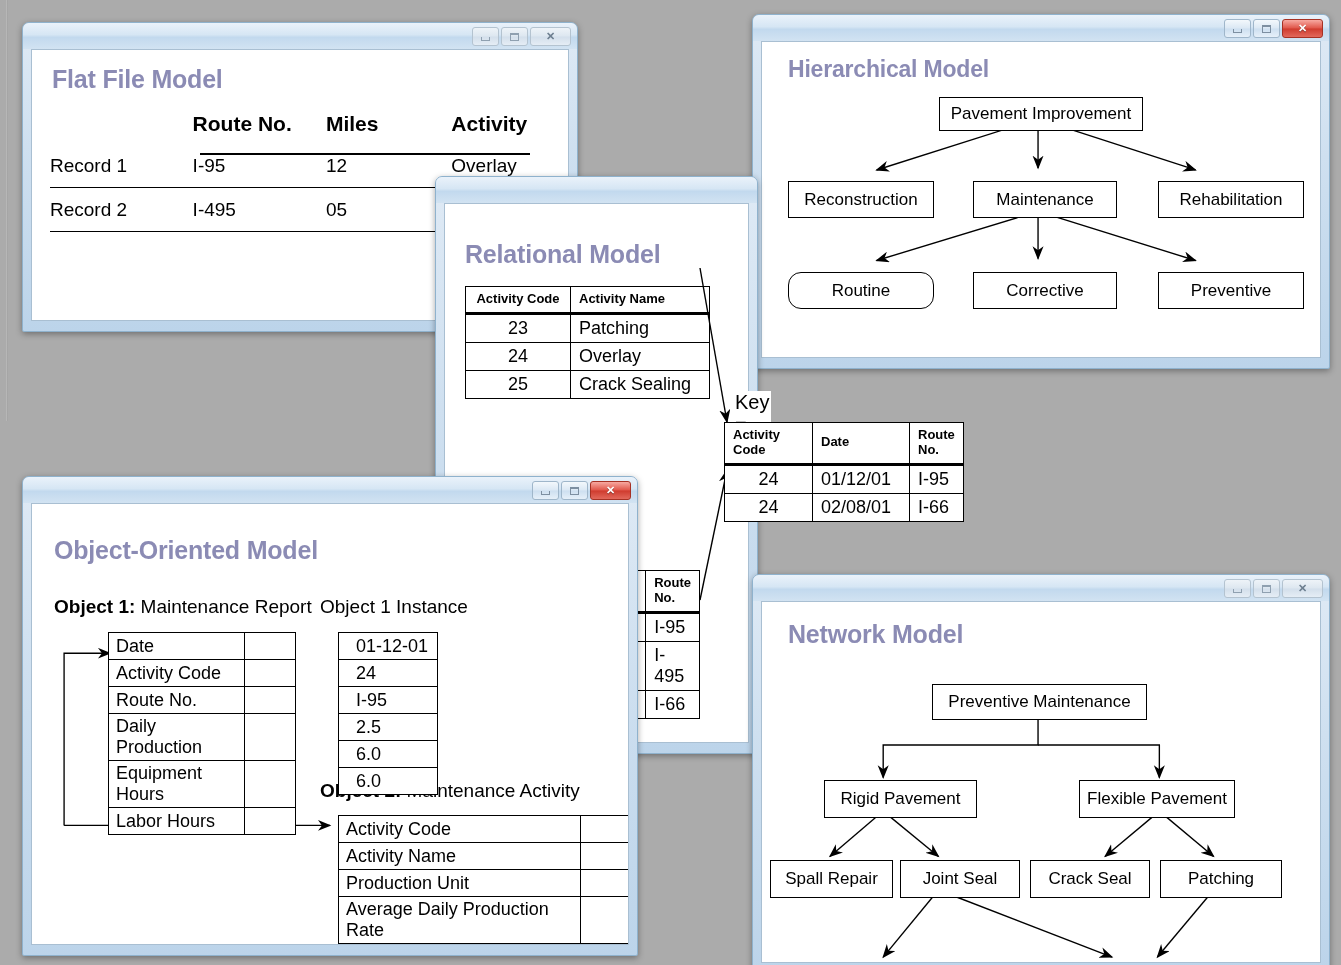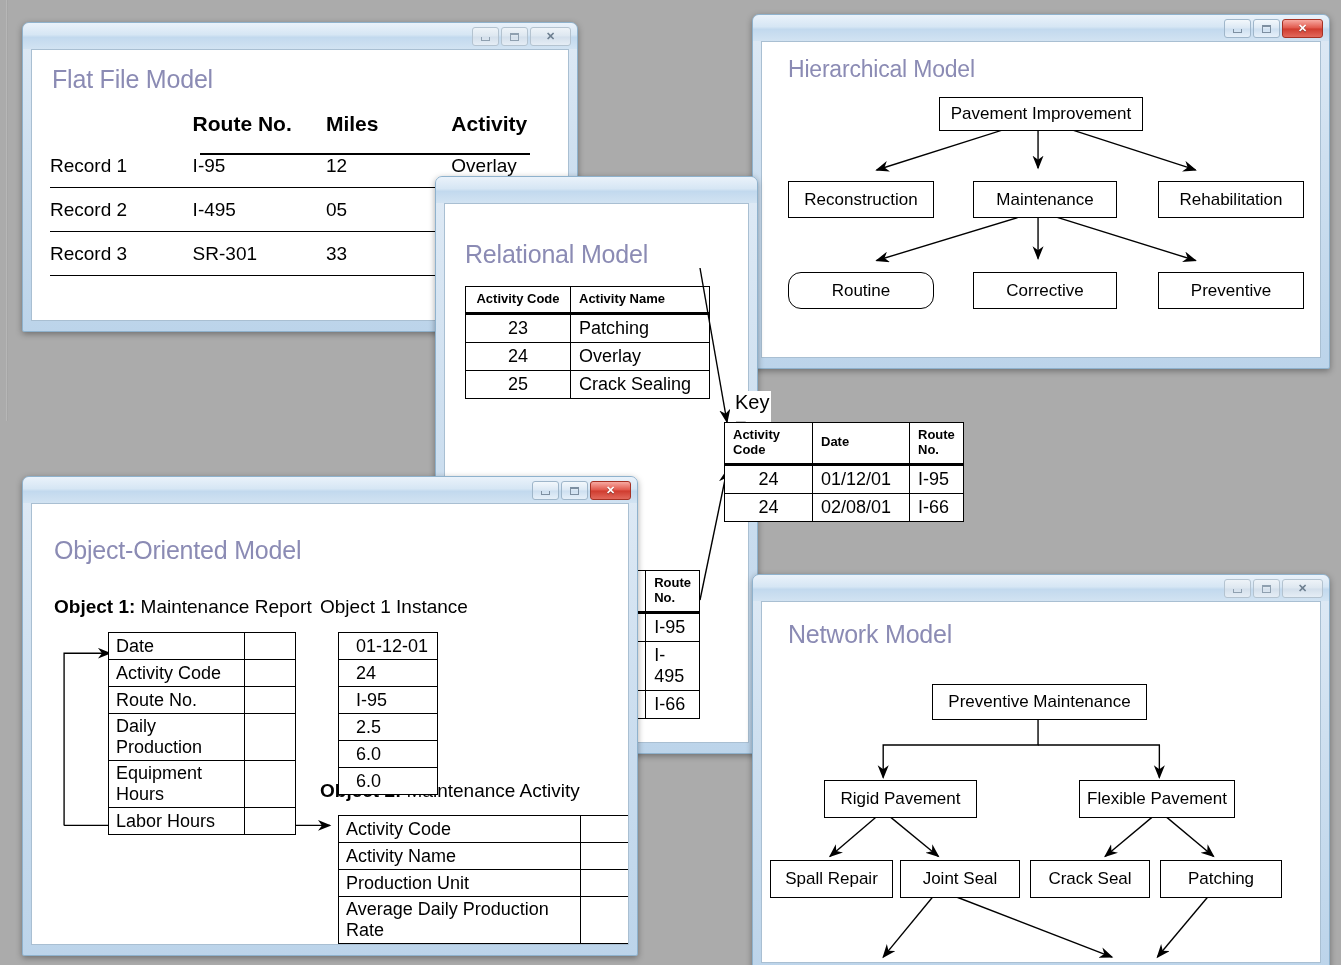--- a/index.html
+++ b/index.html
@@ -58,21 +58,21 @@
   }
   .win.inactive .wb.close .x{color:#6d7f90;text-shadow:none;}
   .win.inactive .wb .glyph-min,.win.inactive .wb .glyph-max{border-color:#8fa0b0;}
 
   .client{
     position:absolute;left:8px;right:8px;top:26px;bottom:10px;
     background:#ffffff;border:1px solid #a9bfd2;box-sizing:border-box;
     overflow:hidden;
   }
   .model-title{
-    color:#8b8bb4;font-weight:normal;letter-spacing:-.2px;
+    color:#8b8bb4;font-weight:bold;letter-spacing:-.2px;
     font-family:"Liberation Sans",sans-serif;
   }
 
   
   #w-flat{left:22px;top:22px;width:556px;height:310px;}
   #w-flat .client{background:#fff;}
   #flat-title{position:absolute;left:20px;top:15px;font-size:25px;}
   .ff-table{position:absolute;left:18px;top:62px;width:100%;border-collapse:collapse;
             font-family:"Liberation Sans",sans-serif;}
   .ff-head td{font-size:21px;font-weight:bold;color:#000;padding:0 0 8px 0;}
@@ -177,26 +177,20 @@
       <tr class="ff-row">
         <td class="ff-c0">Record 1</td>
         <td class="ff-c1">I-95</td>
         <td class="ff-c2">12</td>
         <td class="ff-c3">Overlay</td>
       </tr>
       <tr class="ff-row">
         <td class="ff-c0">Record 2</td>
         <td class="ff-c1">I-495</td>
         <td class="ff-c2">05</td>
-        <td class="ff-c3"></td>
-      </tr>
-      <tr class="ff-row">
-        <td class="ff-c0">Record 3</td>
-        <td class="ff-c1">SR-301</td>
-        <td class="ff-c2">33</td>
         <td class="ff-c3"></td>
       </tr>
     </tbody>
       </table>
     <div class="ff-rule"></div>
   </div>
 </div>
 
 <div class="win" id="w-hier">
   <div class="titlebar">

